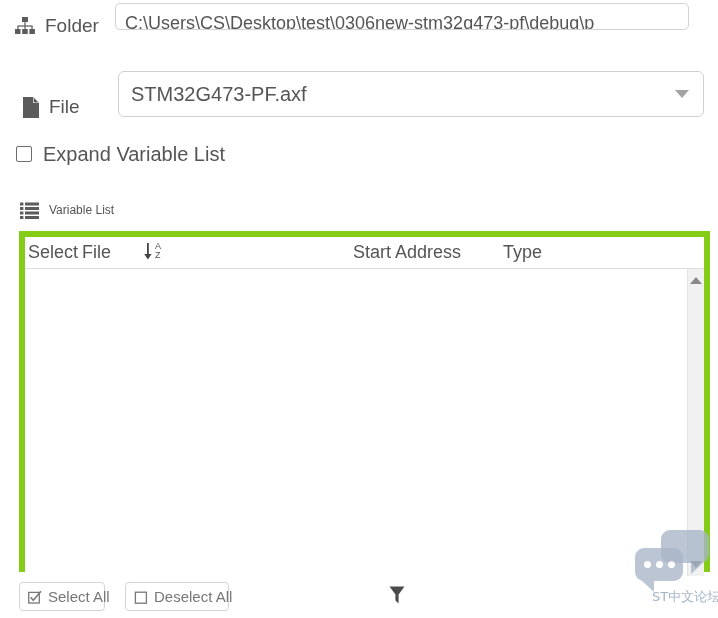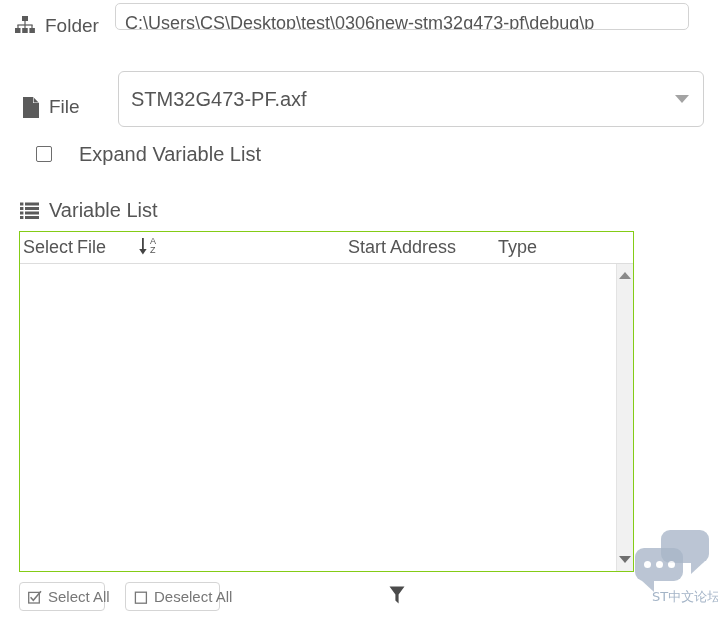--- a/index.html
+++ b/index.html
@@ -25,21 +25,21 @@
 
   
   #folder-row {
     left: 14px;
     top: 3px;
     width: 690px;
     height: 46px;
   }
   .field-label {
     display: flex;
-    align-items: flex-start;
+    align-items: center;
     color: #555555;
     font-size: 19px;
     white-space: nowrap;
   }
   .label-text {
     margin-left: 9px;
     font-size: 19px;
     color: #555;
   }
   .icon {
@@ -71,21 +71,21 @@
   #file-row {
     left: 22px;
     top: 84px;
     height: 46px;
   }
   #file-select {
     position: absolute;
     left: 118px;
     top: 71px;
     width: 586px;
-    height: 56px;
+    height: 46px;
     box-sizing: border-box;
     border: 1px solid #d0d0d0;
     border-radius: 6px;
     background: #fff;
     display: flex;
     align-items: center;
   }
   #file-select .sel-value {
     font-size: 20px;
     color: #555;
@@ -98,24 +98,23 @@
     width: 0; height: 0;
     border-left: 7px solid transparent;
     border-right: 7px solid transparent;
     border-top: 8px solid #a3a3a3;
     margin-right: 14px;
     flex: 0 0 auto;
   }
 
   
   #expand-row {
-    left: 36px;
+    left: 16px;
     top: 140px;
     height: 28px;
-    gap: 16px;
   }
   .cbox {
     width: 16px;
     height: 16px;
     box-sizing: border-box;
     border: 1.6px solid #6d6d6d;
     border-radius: 2px;
     background: #fff;
     display: inline-block;
     flex: 0 0 auto;
@@ -127,33 +126,33 @@
   }
 
   
   #varlist-heading {
     left: 20px;
     top: 196px;
     height: 28px;
   }
   #varlist-heading .label-text {
     margin-left: 10px;
-    font-size: 20px;
+    font-size: 12px;
     color: #555;
   }
 
   
   #var-table {
     position: absolute;
     left: 19px;
     top: 231px;
-    width: 615px;
+    width: 691px;
     height: 341px;
     box-sizing: border-box;
-    border: 1px solid #84cc16;
+    border: 6px solid #84cc16;
     background: #fff;
   }
   #table-head {
     position: relative;
     height: 32px;
     border-bottom: 1px solid #dddddd;
     box-sizing: border-box;
   }
   .th {
     position: absolute;
@@ -236,21 +235,21 @@
     background: #fff;
     display: flex;
     align-items: center;
     padding: 0 8px;
     font-size: 15px;
     color: #777;
     white-space: nowrap;
   }
   .btn .btn-label { margin-left: 6px; }
   #btn-select-all { left: 0px; width: 86px; }
-  #btn-deselect-all { left: 106px; width: 95px; }
+  #btn-deselect-all { left: 106px; width: 104px; }
 
   #filter-icon {
     position: absolute;
     left: 370px;
     top: 3px;
     line-height: 0;
   }
   #filter-input {
     position: absolute;
     left: 390px;

